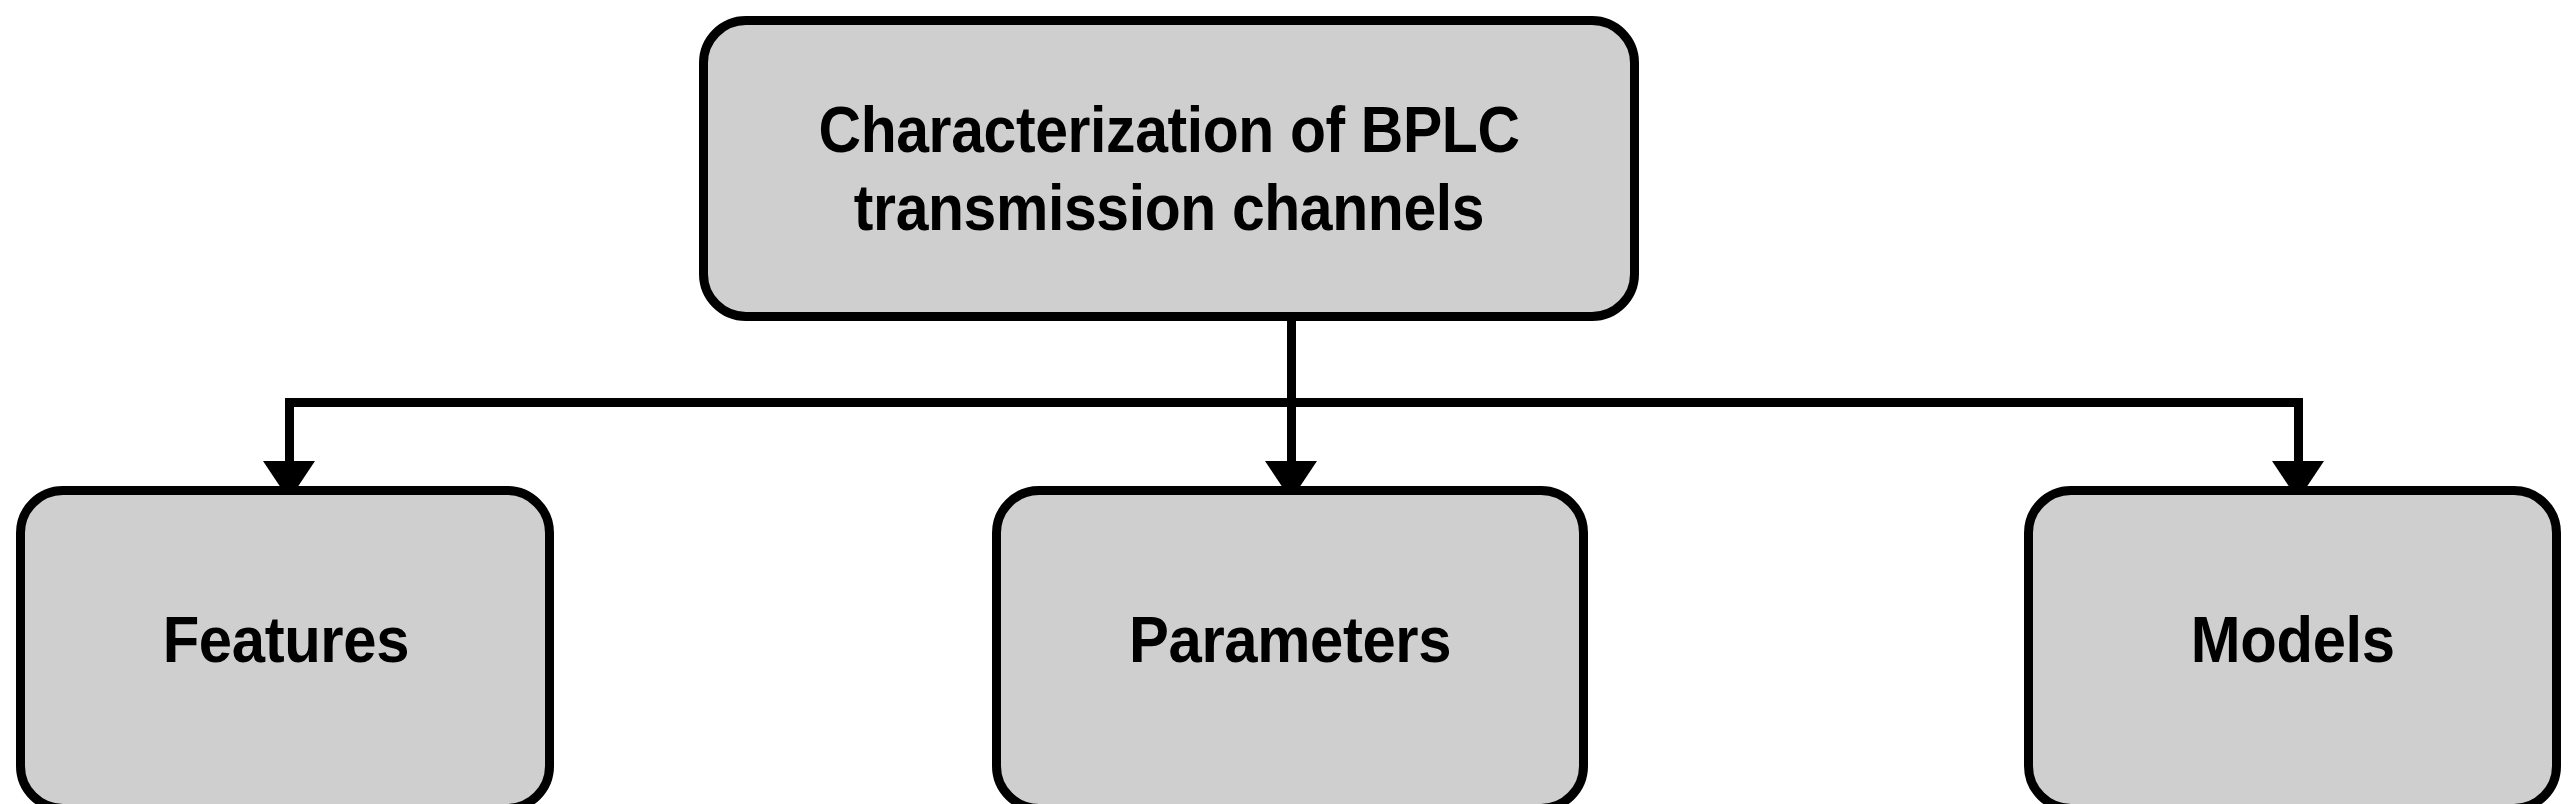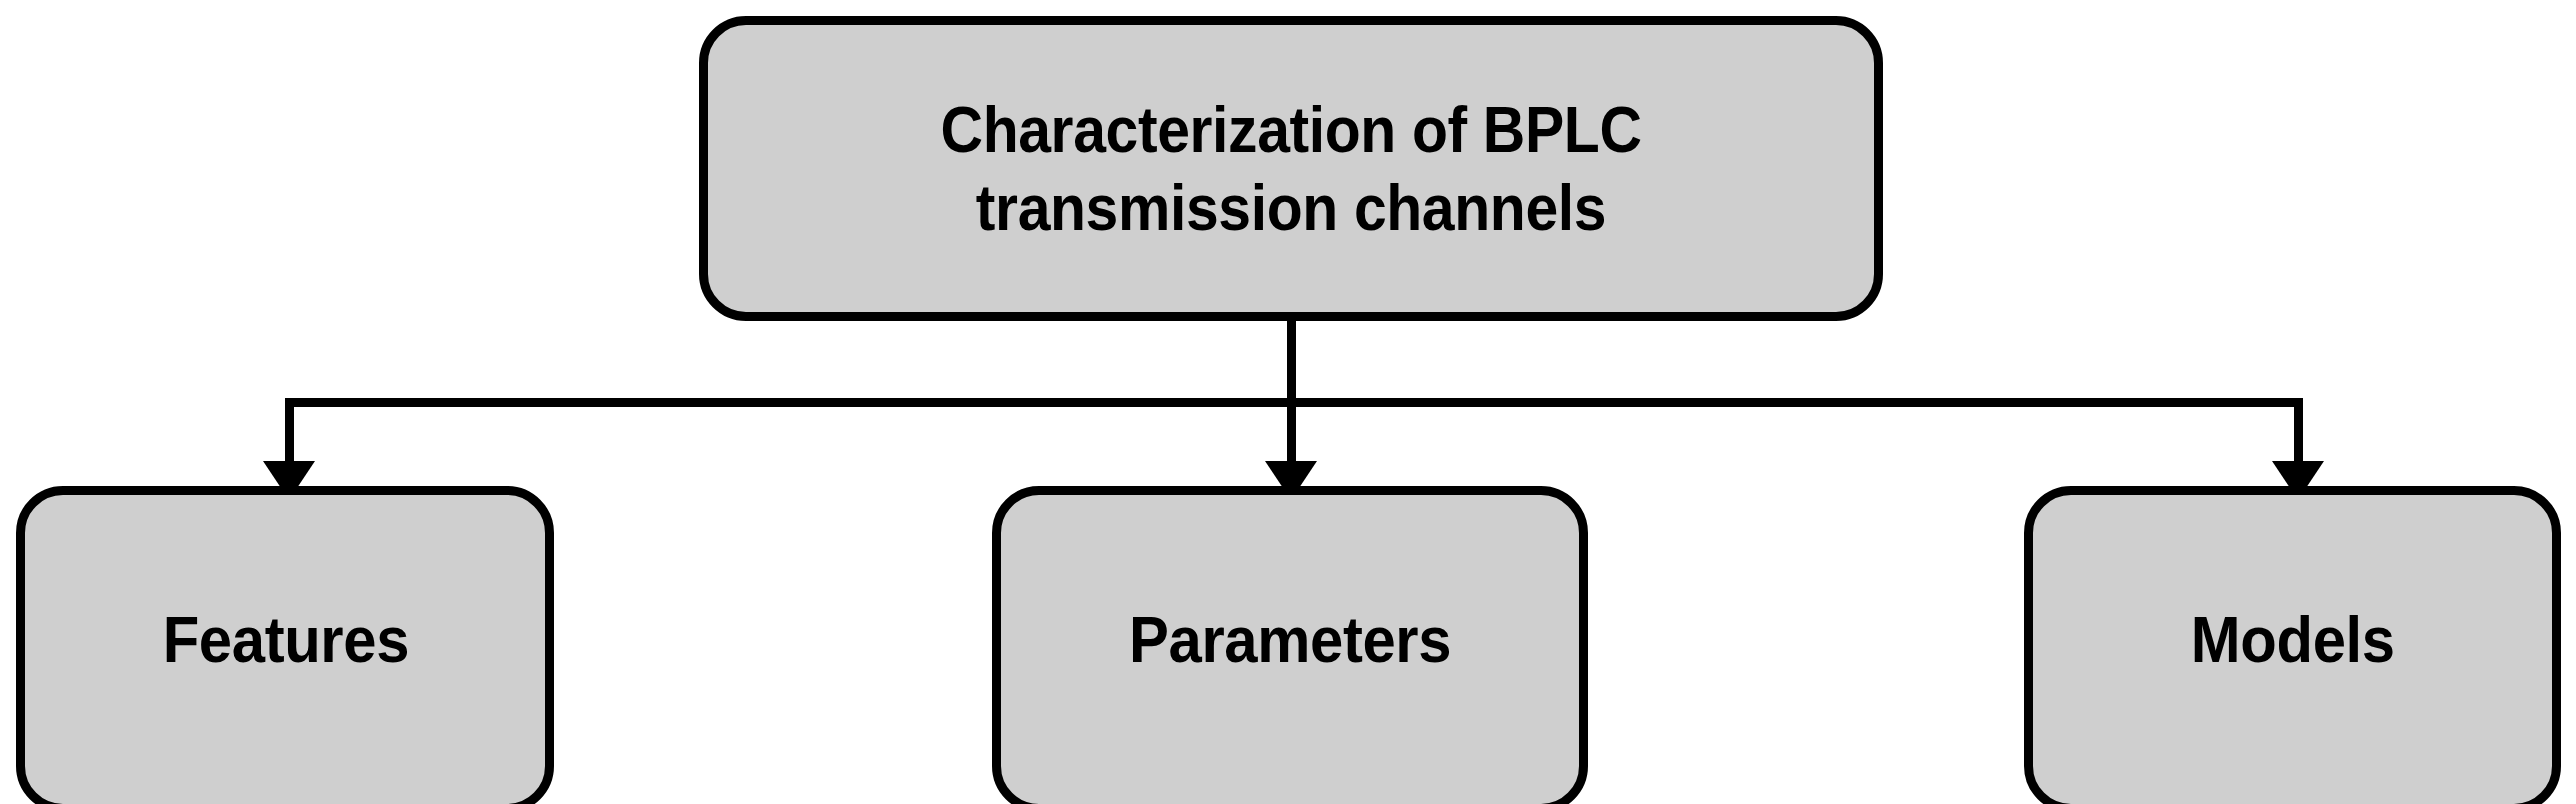--- a/index.html
+++ b/index.html
@@ -33,21 +33,21 @@
     font-weight: bold;
     line-height: 1.22;
     letter-spacing: -0.4px;
     transform: scaleX(0.92);
     white-space: pre-line;
   }
 
   #node-root {
     left: 699px;
     top: 16.4px;
-    width: 1184px;
+    width: 940px;
     height: 305px;
   }
   #node-root .node-label {
     font-size: 64px;
   }
 
   #node-features {
     left: 16.4px;
     top: 486px;
     width: 538px;

